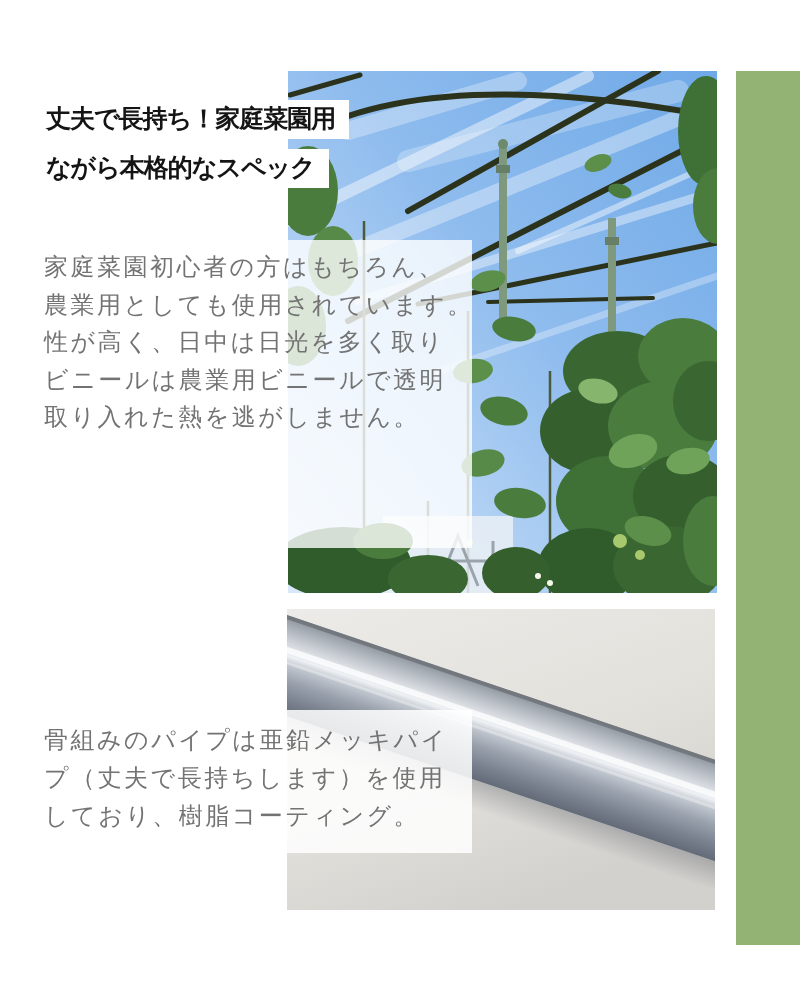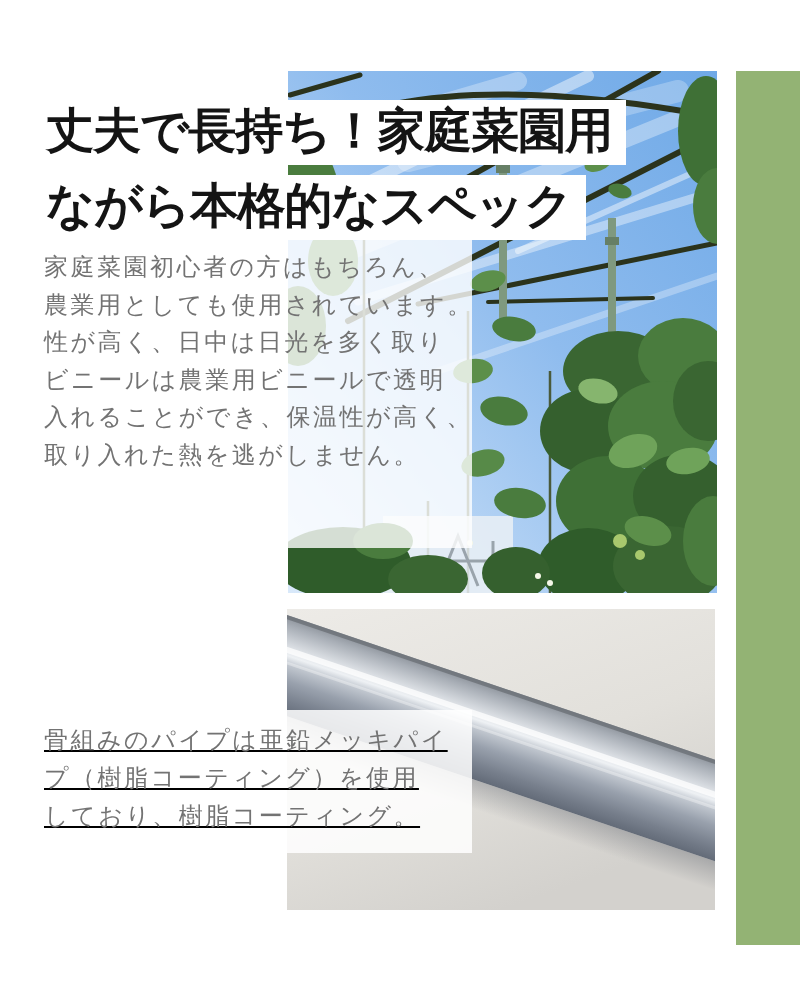--- a/index.html
+++ b/index.html
@@ -11,27 +11,27 @@
 
   
   .photo{position:absolute;z-index:1;overflow:hidden;}
   .photo-greenhouse{left:288px;top:71px;width:429px;height:522px;}
   .photo-pipe{left:287px;top:609px;width:428px;height:301px;}
   .photo svg{display:block;}
 
   
   .headline{position:absolute;left:44px;top:100px;z-index:3;}
   .headline .hl-line{display:table;background:#ffffff;color:#141414;
-    font-size:48px;font-weight:700;letter-spacing:-1px;line-height:1.12;
+    font-size:25px;font-weight:700;letter-spacing:-1px;line-height:1.12;
     padding:4px 14px 7px 2px;margin:0 0 10px 0;white-space:nowrap;}
 
   
   .text-overlay{position:absolute;left:0;z-index:2;background:rgba(255,255,255,0.8);}
   .overlay-1{top:240px;width:472px;height:308px;}
-  .overlay-2{top:710px;width:472px;height:143px;background:rgba(255,255,255,0.85);text-decoration:underline;}
+  .overlay-2{top:710px;width:472px;height:143px;background:rgba(255,255,255,0.85);}
   .body-text{margin:8px 0 0 44px;color:#737373;font-size:24px;font-weight:500;
     letter-spacing:2.5px;line-height:37.5px;white-space:nowrap;}
   .overlay-2 .body-text{margin-top:11px;line-height:38px;}
 </style>
 </head>
 <body>
 
 <div class="page">
 
   <div class="accent-bar" style="background-color: rgb(147, 179, 116);"></div>
@@ -177,26 +177,25 @@
     <span class="hl-line">丈夫で長持ち！家庭菜園用</span>
     <span class="hl-line">ながら本格的なスペック</span>
   </h1>
 
   <div class="text-overlay overlay-1">
     <div class="body-text">
       <div>家庭菜園初心者の方はもちろん、</div>
       <div>農業用としても使用されています。</div>
       <div>性が高く、日中は日光を多く取り</div>
       <div>ビニールは農業用ビニールで透明</div>
-      <div>入れることができ、保温性が高く、</div>
       <div>取り入れた熱を逃がしません。</div>
     </div>
   </div>
 
   <div class="text-overlay overlay-2">
     <div class="body-text">
       <div>骨組みのパイプは亜鉛メッキパイ</div>
-      <div>プ（樹脂コーティング）を使用</div>
+      <div>プ（丈夫で長持ちします）を使用</div>
       <div>しており、樹脂コーティング。</div>
     </div>
   </div>
 
 </div>
 
 </body></html>

